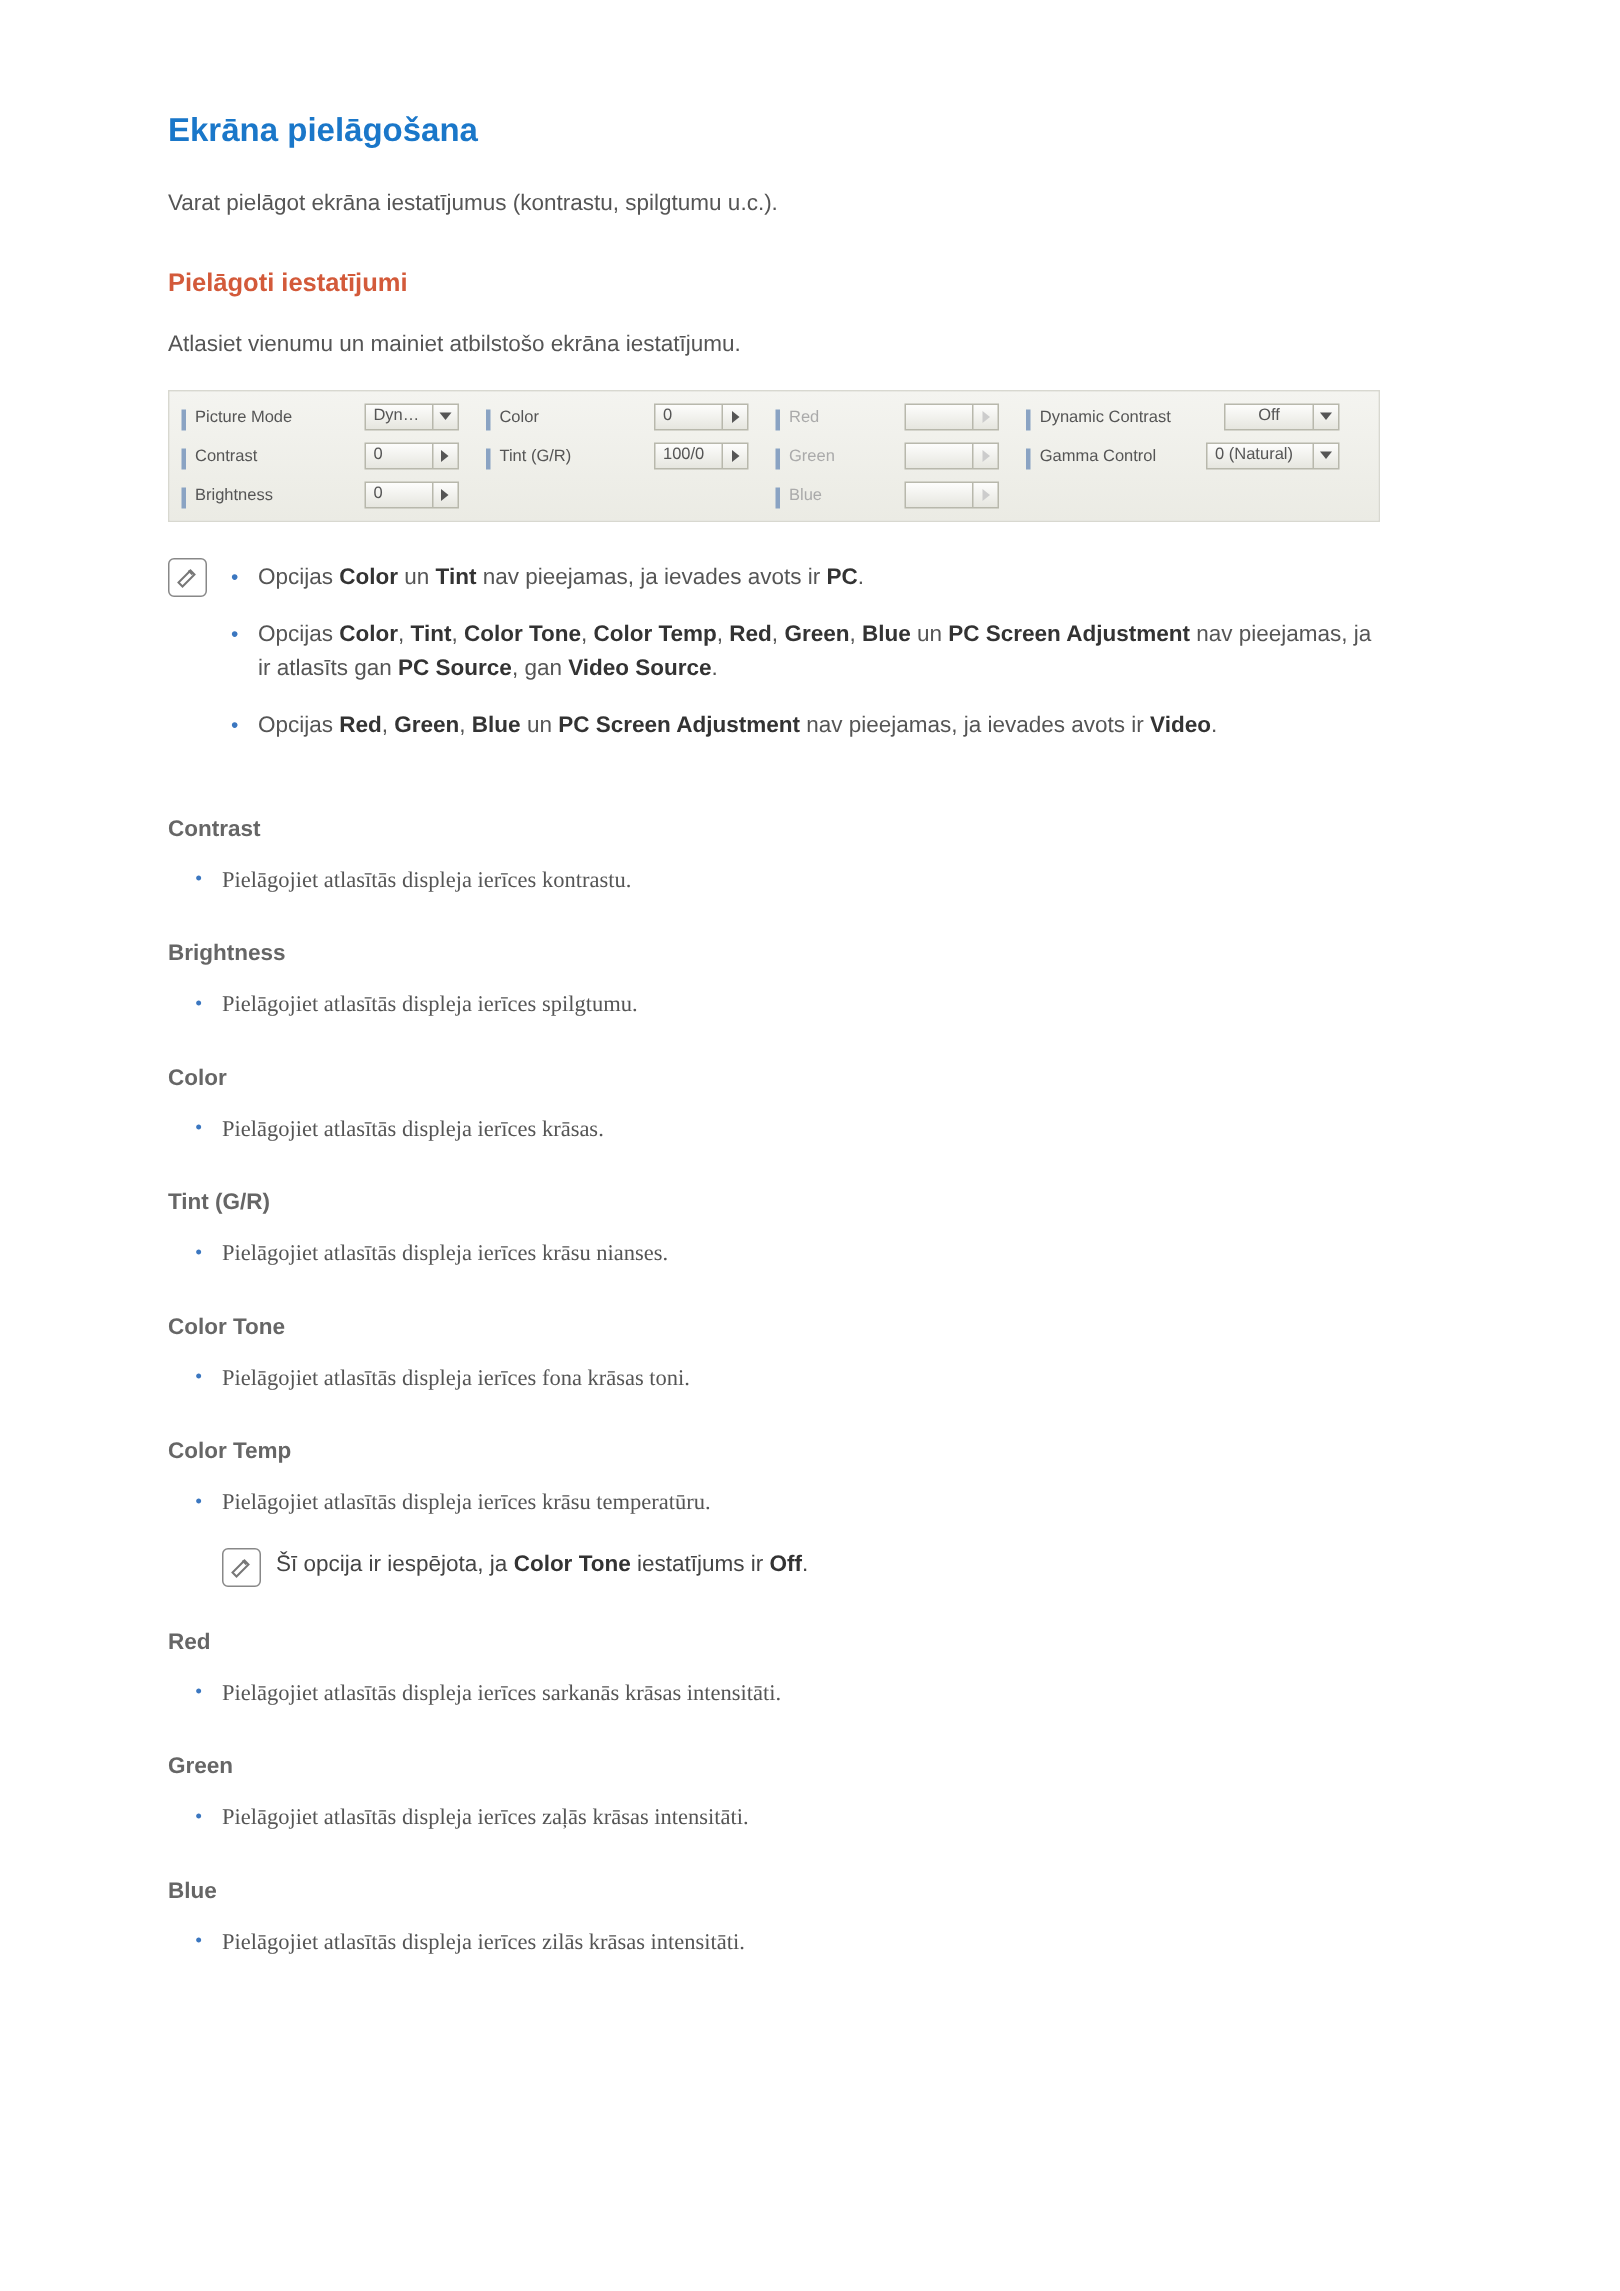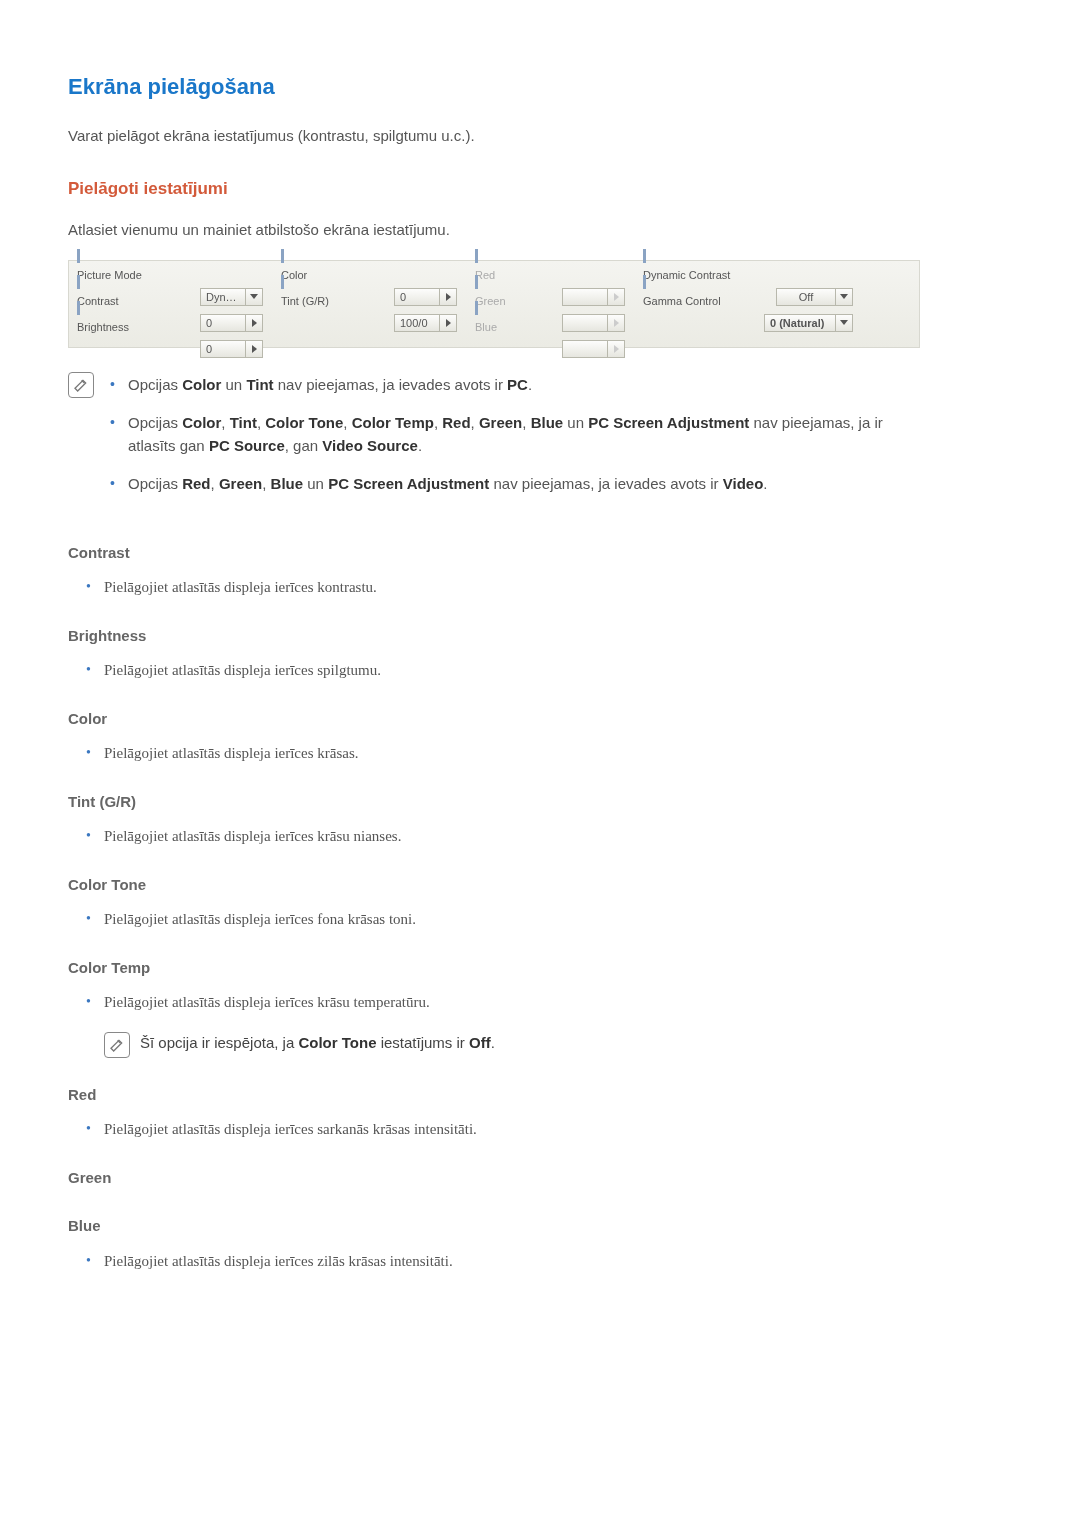--- a/index.html
+++ b/index.html
@@ -8,21 +8,21 @@
     background: #ffffff;
     font-family: Arial, Helvetica, sans-serif;
     color: #444;
     font-size: 15px;
     line-height: 1.5;
   }
   .page {
     width: 1080px;
     min-height: 1527px;
     margin: 0 auto;
-    padding: 70px 160px 60px 68px;
+    padding: 70px 160px 60px 112px;
     box-sizing: border-box;
   }
   h1.main {
     color: #1a77c9;
     font-size: 22px;
     font-weight: bold;
     margin: 0 0 22px 0;
   }
   h2.sub {
     color: #d35a3a;
@@ -46,24 +46,23 @@
     font-size: 11px;
     color: #555;
   }
   .panel-row {
     display: flex;
     align-items: center;
     height: 26px;
   }
   .grp {
     display: flex;
-    align-items: flex-start;
+    align-items: flex-end;
     gap: 4px;
     margin-right: 18px;
-    flex-direction: column;
   }
   .bar {
     display: inline-block;
     width: 3px;
     height: 14px;
     background: #8aa3c3;
     margin-right: 2px;
   }
   .lbl {
     color: #555;
@@ -268,21 +267,21 @@
           <span class="val"></span>
           <span class="btn-arrow">
               <span class="tri-right dis"></span>
             </span>
         </span>
       </div>
       <div class="grp" style="width:210px;">
         <span class="bar"></span>
         <span class="lbl">Gamma Control</span>
         <span class="control" style="margin-left:auto;min-width:74px;">
-          <span class="val" style="min-width:60px;font-weight:bold;">0 (Natural)</span>
+          <span class="val" style="min-width:60px;">0 (Natural)</span>
           <span class="btn-arrow">
               <span class="tri-down"></span>
             </span>
         </span>
       </div>
     </div>
 
     <div class="panel-row">
       <div class="grp" style="width:186px;">
         <span class="bar"></span>
@@ -355,19 +354,22 @@
             <path d="M13 5l4 4"></path>
           </svg>
         </span>
         <span>Šī opcija ir iespējota, ja <strong>Color Tone</strong> iestatījums ir <strong>Off</strong>.</span>
       </div>
       <div class="setting-heading">Red</div>
       <ul class="setting-list">
         <li>Pielāgojiet atlasītās displeja ierīces sarkanās krāsas intensitāti.</li>
       </ul>
       <div class="setting-heading">Green</div>
+      <ul class="setting-list">
+        <li>Pielāgojiet atlasītās displeja ierīces zaļās krāsas intensitāti.</li>
+      </ul>
       <div class="setting-heading">Blue</div>
       <ul class="setting-list">
         <li>Pielāgojiet atlasītās displeja ierīces zilās krāsas intensitāti.</li>
       </ul>
     </div>
 
 </div>
 
 </body></html>

